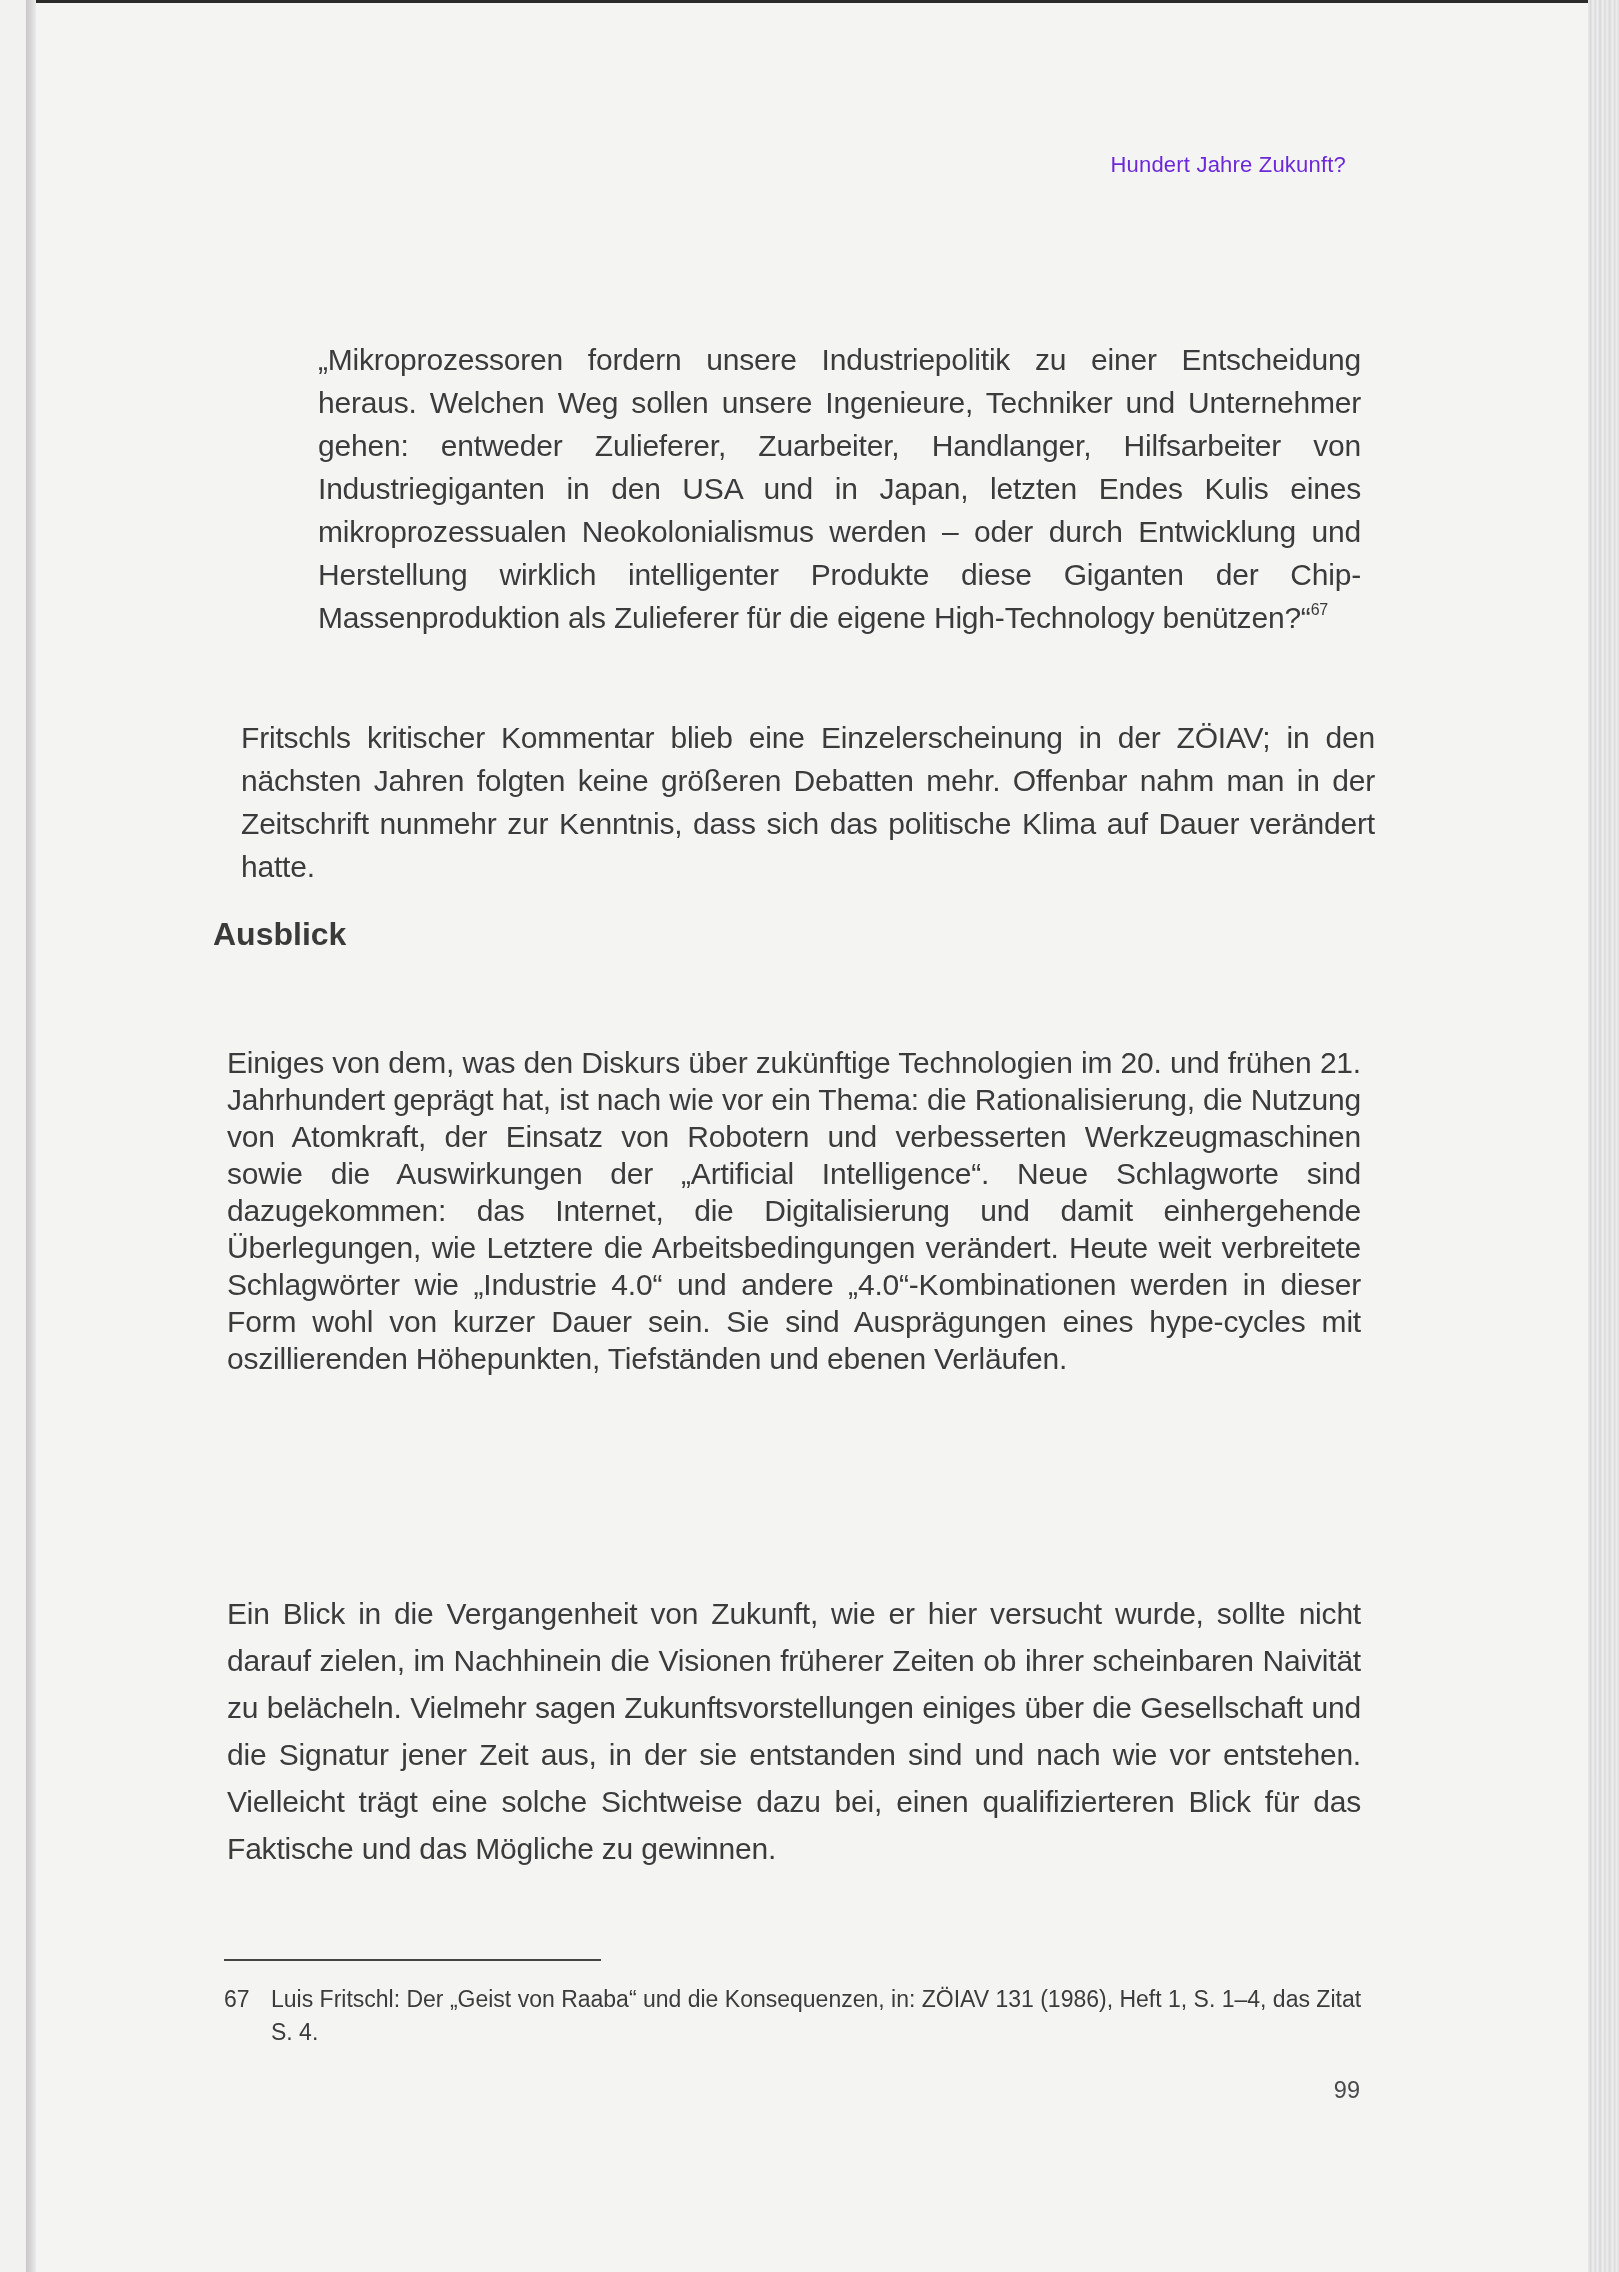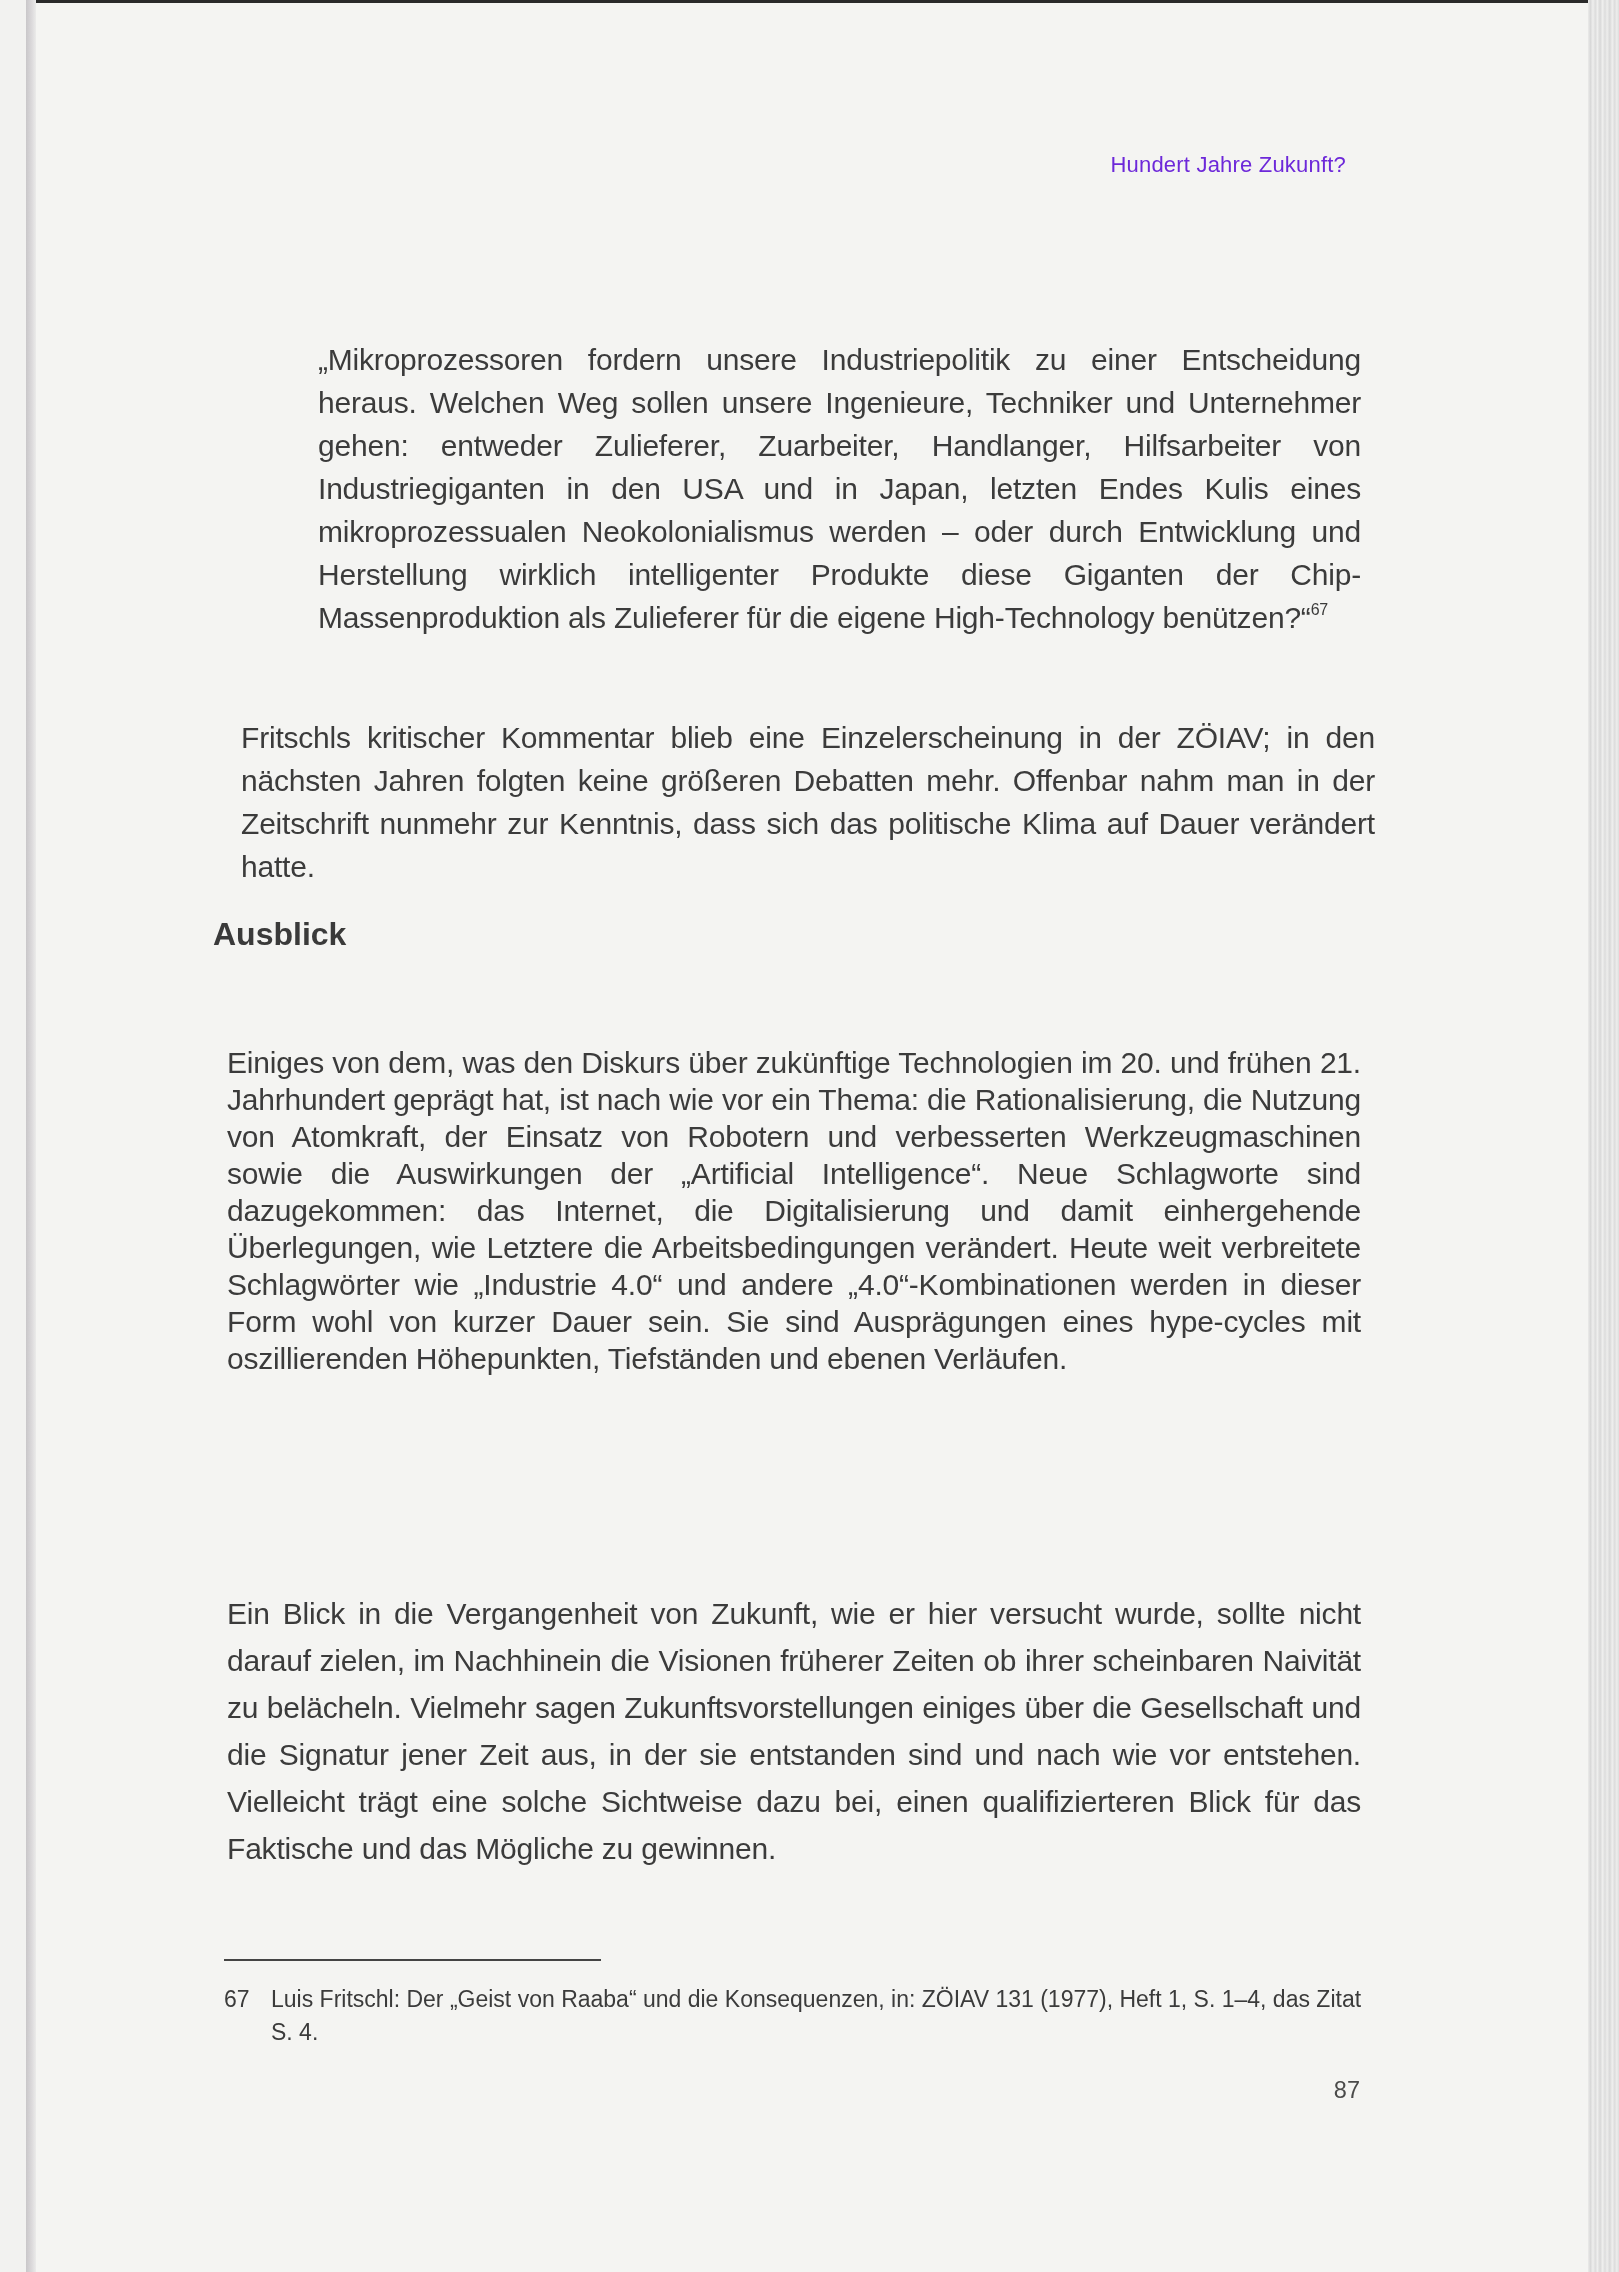--- a/index.html
+++ b/index.html
@@ -148,17 +148,17 @@
 <h2 class="heading">Ausblick</h2>
 
 <p class="text-block p2">Einiges von dem, was den Diskurs über zukünftige Technologien im 20. und frühen 21. Jahrhundert geprägt hat, ist nach wie vor ein Thema: die Rationali­sierung, die Nutzung von Atomkraft, der Einsatz von Robotern und verbesserten Werkzeugmaschinen sowie die Auswirkungen der „Artificial Intelligence“. Neue Schlagworte sind dazugekommen: das Internet, die Digitalisierung und damit einhergehende Überlegungen, wie Letztere die Arbeitsbedingungen verändert. Heute weit verbreitete Schlagwörter wie „Industrie 4.0“ und andere „4.0“-Kom­binationen werden in dieser Form wohl von kurzer Dauer sein. Sie sind Aus­prägungen eines hype-cycles mit oszillierenden Höhepunkten, Tiefständen und ebenen Verläufen.</p>
 
 <p class="text-block p3">Ein Blick in die Vergangenheit von Zukunft, wie er hier versucht wurde, sollte nicht darauf zielen, im Nachhinein die Visionen früherer Zeiten ob ihrer schein­baren Naivität zu belächeln. Vielmehr sagen Zukunftsvorstellungen einiges über die Gesellschaft und die Signatur jener Zeit aus, in der sie entstanden sind und nach wie vor entstehen. Vielleicht trägt eine solche Sichtweise dazu bei, einen qualifizierteren Blick für das Faktische und das Mögliche zu gewinnen.</p>
 
 <div class="footnote-rule"></div>
 
 <div class="footnote">
   <span class="footnote-number">67</span>
-  <span class="footnote-text">Luis Fritschl: Der „Geist von Raaba“ und die Konsequenzen, in: ZÖIAV 131 (1977), Heft 1, S. 1–4, das Zitat S. 4.</span>
+  <span class="footnote-text">Luis Fritschl: Der „Geist von Raaba“ und die Konsequenzen, in: ZÖIAV 131 (1986), Heft 1, S. 1–4, das Zitat S. 4.</span>
 </div>
 
-<p class="page-number">87</p>
+<p class="page-number">99</p>
 
 
 </body></html>

